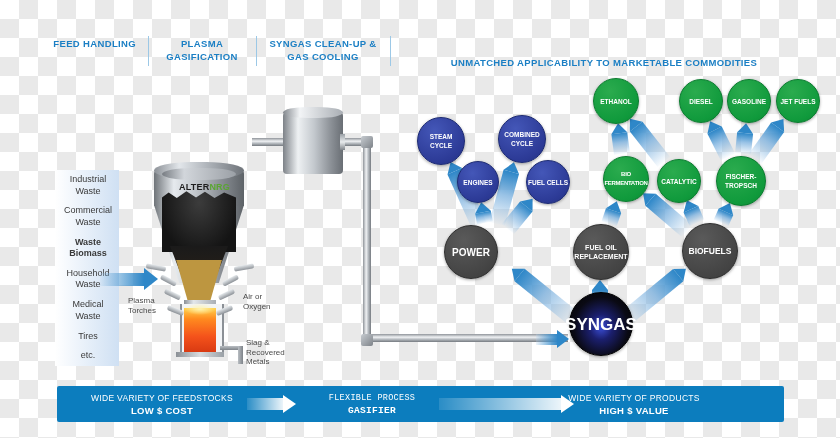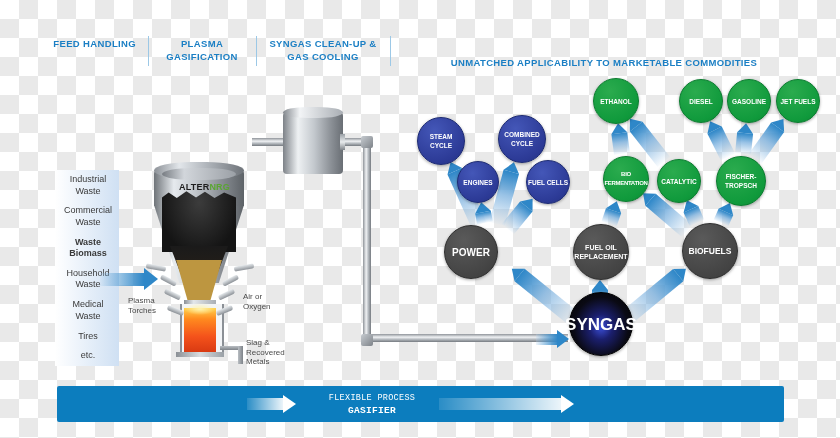--- a/index.html
+++ b/index.html
@@ -309,23 +309,31 @@
       </div>
       <div class="node n-dark" style="left: 682px; top: 223px; width: 54px; height: 54px; font-size: 8.5px;">
         <span>BIOFUELS</span>
       </div>
       <div class="node n-syngas" style="left: 569px; top: 292px; width: 62px; height: 62px; font-size: 17px;">
         <span>SYNGAS</span>
       </div>
     </div>
 
   <div class="banner">
+    <div class="bn-txt" style="left:25px;top:7px;text-align:center;width:160px;">
+      <span>WIDE VARIETY OF FEEDSTOCKS</span><br>
+      <span class="b">LOW $ COST</span>
+    </div>
     <div class="bn-arrow" style="left:190px;top:12px;width:36px;"></div>
     <div class="bn-tip" style="left:226px;top:9px;"></div>
     <div class="bn-txt" style="left:248px;top:7px;text-align:center;width:134px;font-family:Liberation Mono, monospace;">
       <span>FLEXIBLE PROCESS</span><br>
       <span class="b">GASIFIER</span>
     </div>
     <div class="bn-arrow" style="left:382px;top:12px;width:122px;"></div>
     <div class="bn-tip" style="left:504px;top:9px;"></div>
+    <div class="bn-txt" style="left:452px;top:7px;text-align:center;width:250px;">
+      <span>WIDE VARIETY OF PRODUCTS</span><br>
+      <span class="b">HIGH $ VALUE</span>
+    </div>
   </div>
 
 </div>
 
 </body></html>

